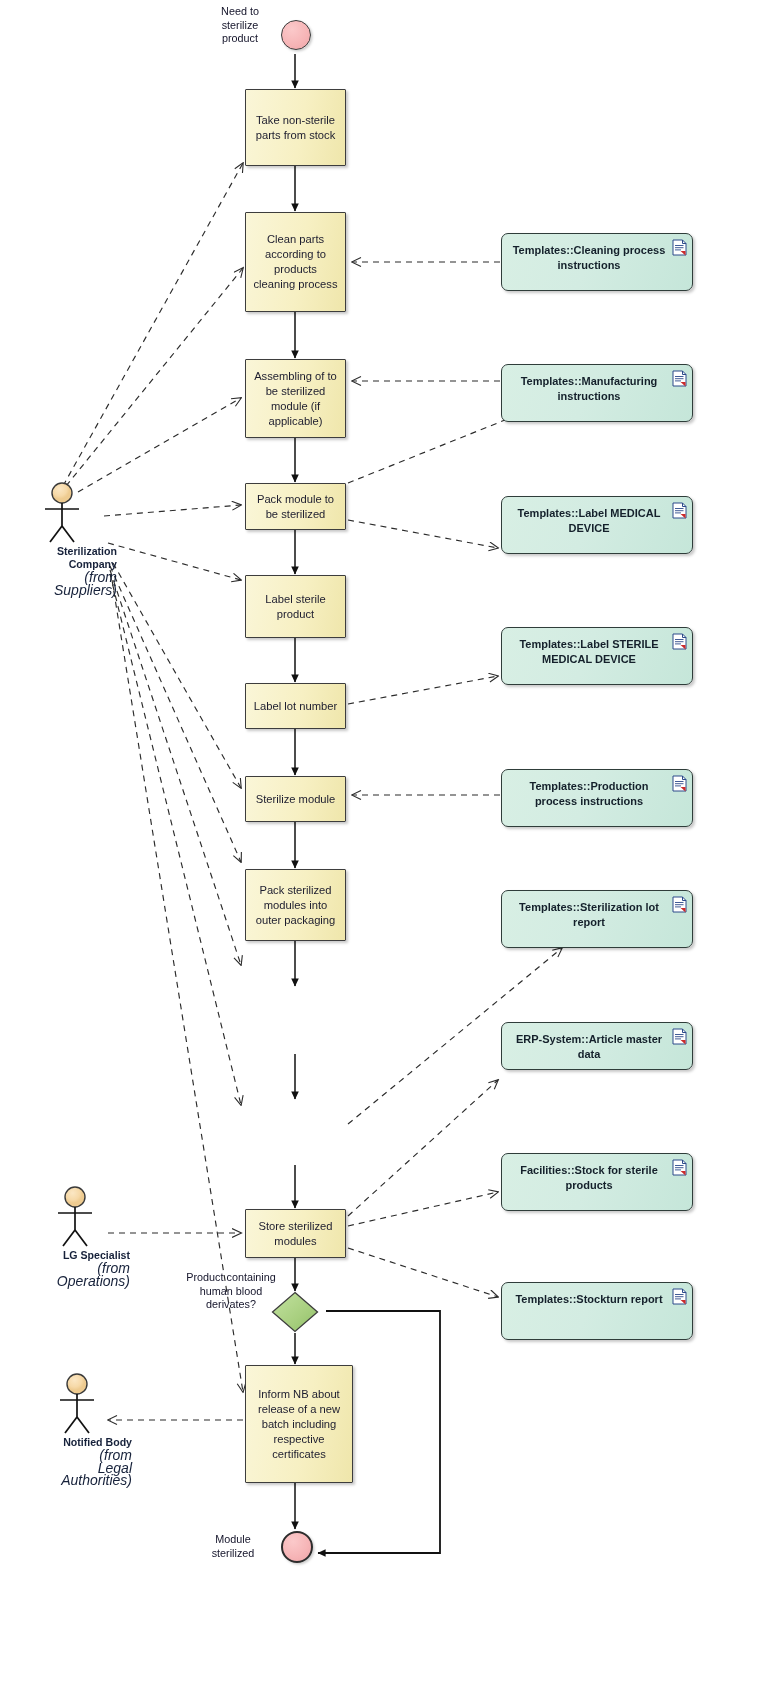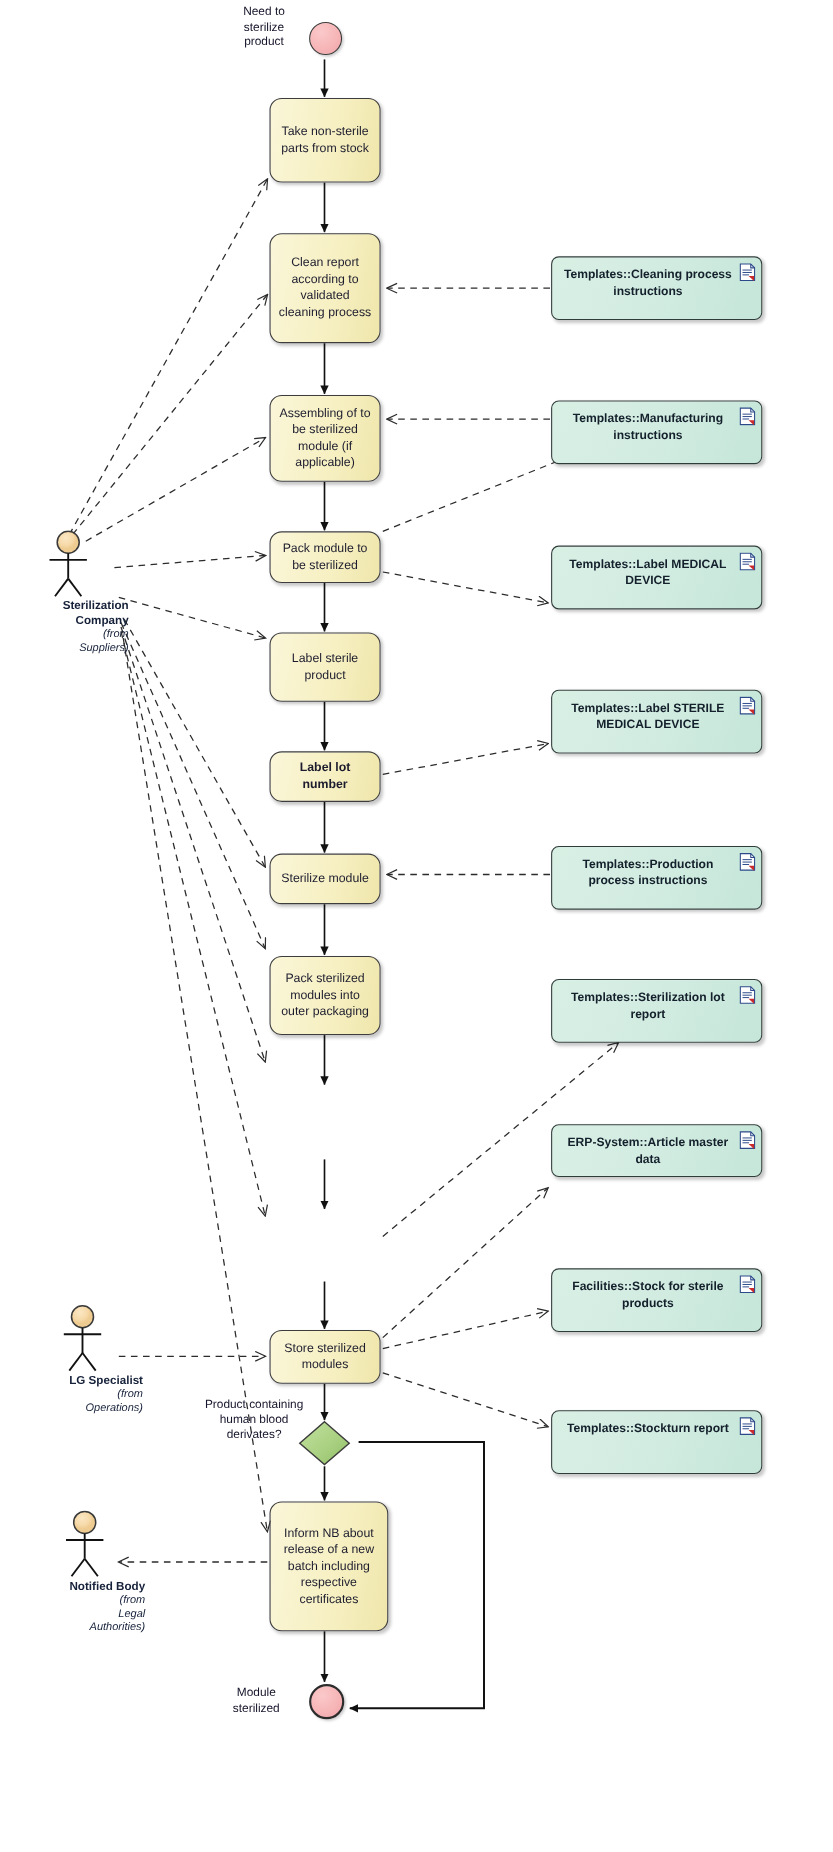--- a/index.html
+++ b/index.html
@@ -20,21 +20,21 @@
     left: 0; top: 0;
     width: 757px;
     height: 1684px;
     pointer-events: none;
   }
   
   .activity {
     position: absolute;
     box-sizing: border-box;
     border: 1.3px solid #3d3d3d;
-    border-radius: 11px;
+    border-radius: 1px;
     background: linear-gradient(100deg, #faf6d8 0%, #f7f0c3 55%, #efe6ab 100%);
     box-shadow: 2px 2px 3px rgba(0,0,0,0.22);
     display: flex;
     align-items: center;
     justify-content: center;
     text-align: center;
     color: #1c1c2e;
     font-size: 11.2px;
     line-height: 15px;
     padding: 3px 7px;
@@ -70,21 +70,21 @@
   }
   .actor svg { display: block; margin: 0 auto; }
   .actor .aname {
     font-size: 10.6px;
     font-weight: 700;
     color: #16213a;
     margin-top: 1px;
     line-height: 13px;
   }
   .actor .afrom {
-    font-size: 10px;
+    font-size: 14px;
     font-style: italic;
     color: #16213a;
     line-height: 12.5px;
   }
   
   .flabel {
     position: absolute;
     font-size: 10.8px;
     line-height: 13.5px;
     color: #14142a;
@@ -211,36 +211,36 @@
 
   <div class="flabel" style="left:172px; top:1271px; width:118px; white-space:pre-line; text-align:center;">Product containing
 human blood
 derivates?</div>
 
   <div class="activity" style="left:245px; top:89px; width:101px; height:77px;">
     <span>Take non-sterile parts from stock</span>
   </div>
 
   <div class="activity" style="left:245px; top:212px; width:101px; height:100px;">
-    <span>Clean report according to validated cleaning process</span>
+    <span>Clean parts according to products cleaning process</span>
   </div>
 
   <div class="activity" style="left:245px; top:359px; width:101px; height:79px;">
     <span>Assembling of to be sterilized module (if applicable)</span>
   </div>
 
   <div class="activity" style="left:245px; top:483px; width:101px; height:47px;">
     <span>Pack module to be sterilized</span>
   </div>
 
   <div class="activity" style="left:245px; top:575px; width:101px; height:63px;">
     <span>Label sterile product</span>
   </div>
 
-  <div class="activity" style="left:245px; top:683px; width:101px; height:46px;font-weight:bold;">
+  <div class="activity" style="left:245px; top:683px; width:101px; height:46px;">
     <span>Label lot number</span>
   </div>
 
   <div class="activity" style="left:245px; top:776px; width:101px; height:46px;">
     <span>Sterilize module</span>
   </div>
 
   <div class="activity" style="left:245px; top:869px; width:101px; height:72px;">
     <span>Pack sterilized modules into outer packaging</span>
   </div>

